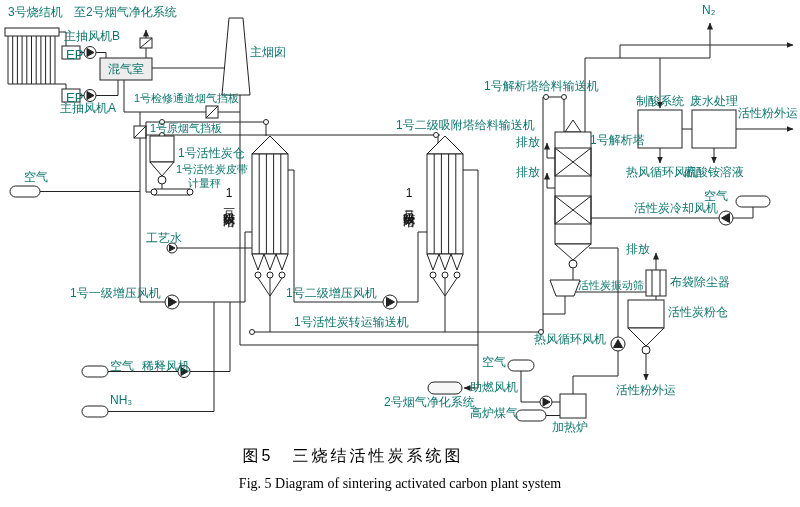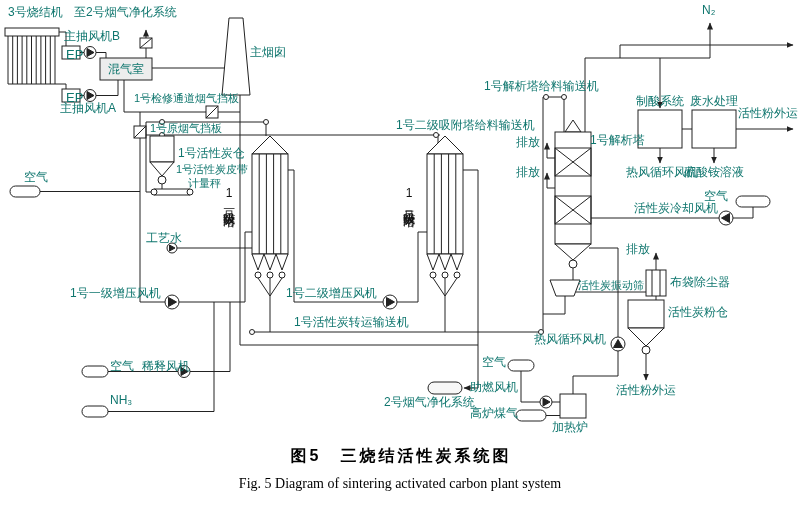--- a/index.html
+++ b/index.html
@@ -5,21 +5,21 @@
   html,body{margin:0;padding:0;background:#fff;}
   .stage{position:relative;width:800px;height:507px;background:#fff;overflow:hidden;
          font-family:"Liberation Sans","DejaVu Sans",sans-serif;color:#000;}
   .stage svg{position:absolute;left:0;top:0;}
   .lbl{position:absolute;font-size:12px;line-height:1.05;white-space:nowrap;color:#0f766e;}
   .s11{font-size:11px;}
   .s9{font-size:13px;}
   .vlbl{position:absolute;font-size:12px;line-height:1.1;white-space:nowrap;color:#111;
         writing-mode:vertical-rl;text-orientation:upright;letter-spacing:1px;}
   .cap-zh{position:absolute;left:0;top:446px;width:706px;text-align:center;
-          font-size:16px;font-weight:bold;letter-spacing:3px;padding-left:48px;}
+          font-size:16px;font-weight:normal;letter-spacing:3px;}
   .cap-en{position:absolute;left:0;top:476px;width:800px;text-align:center;
           font-size:14px;font-family:"Liberation Serif","DejaVu Serif",serif;}
 </style>
 </head>
 <body>
 
 <div class="stage">
 
 <svg width="800" height="440" viewBox="0 0 800 440" stroke="#222" fill="none" stroke-width="1">
   <defs>

